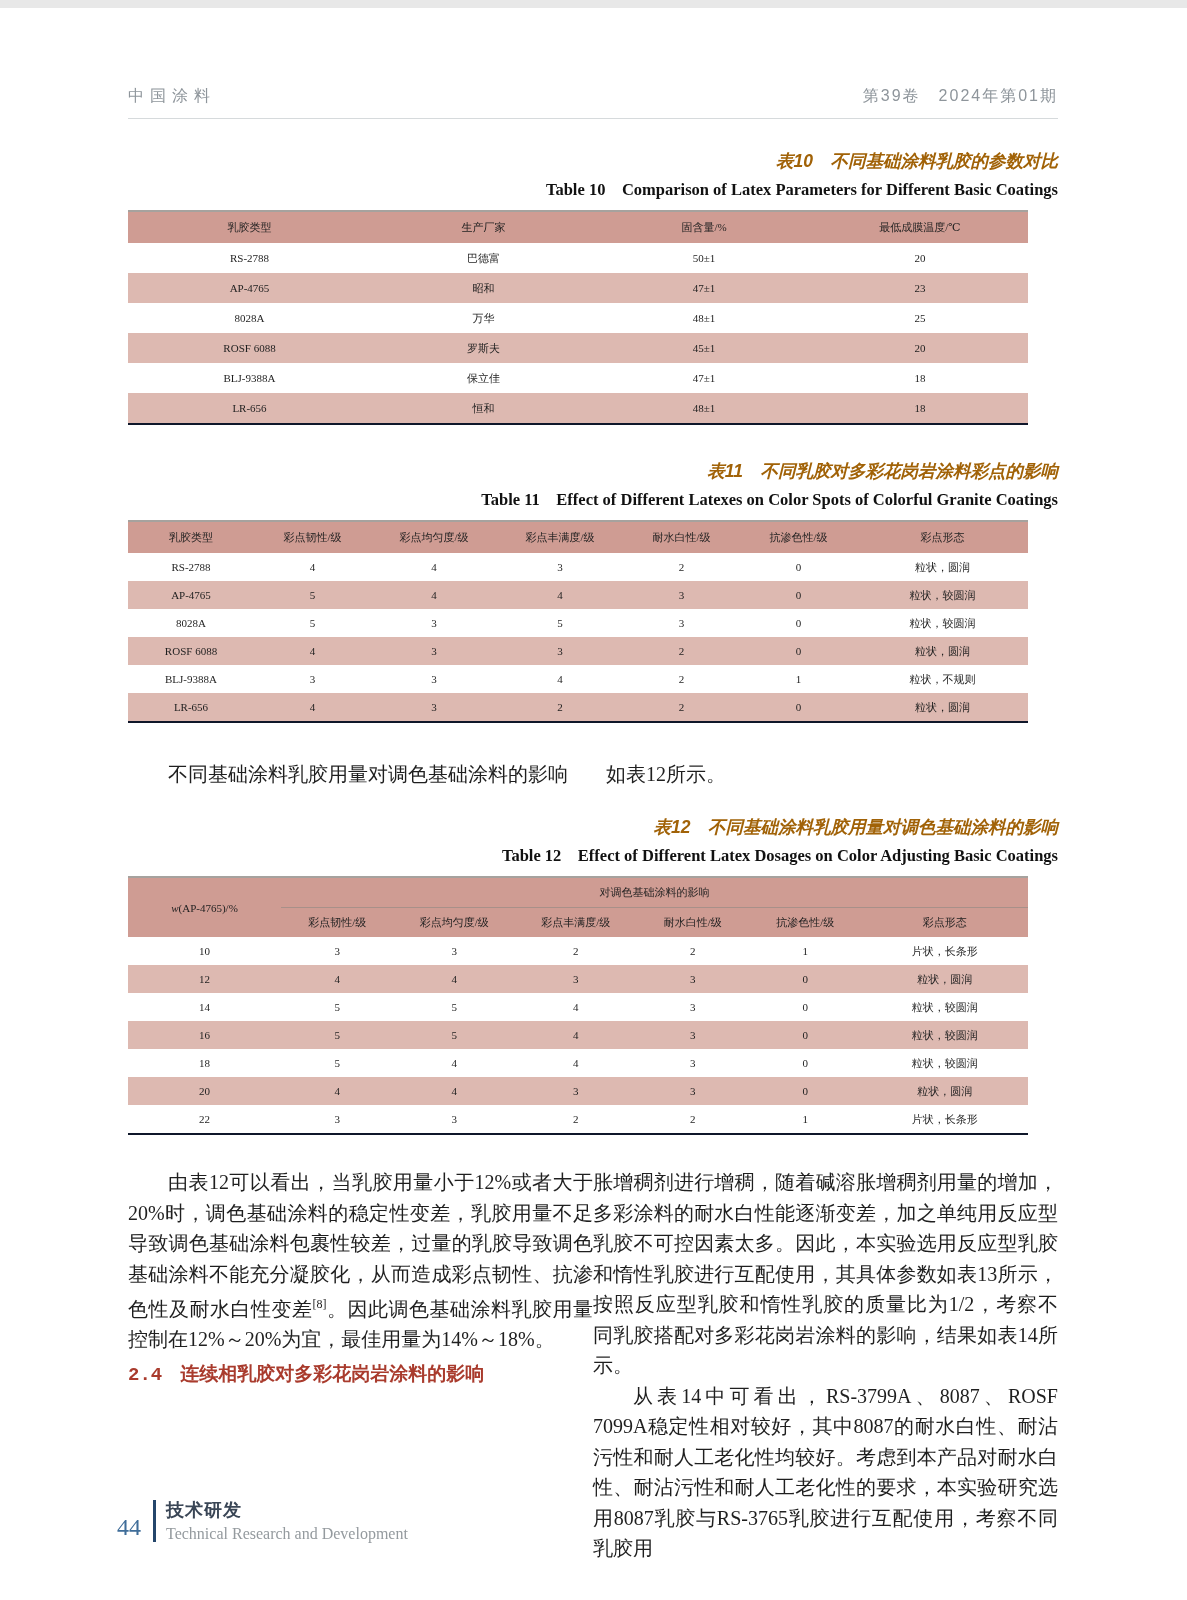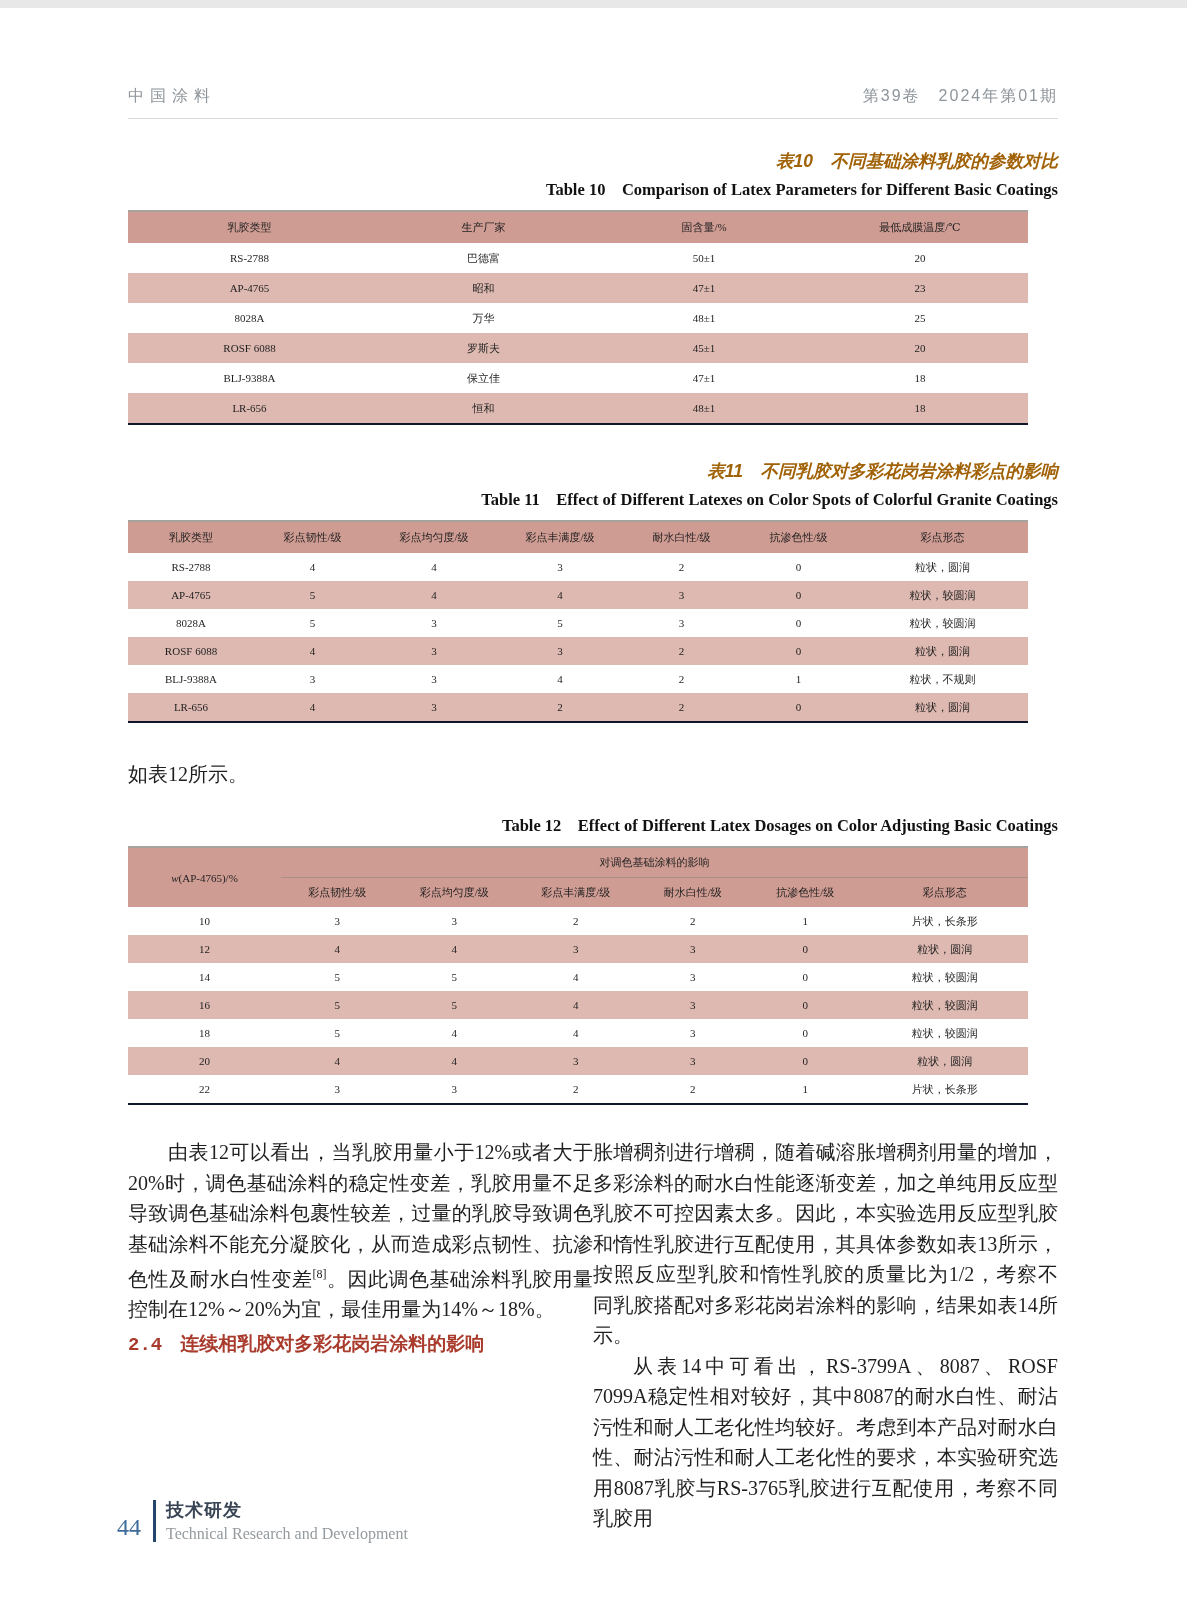--- a/index.html
+++ b/index.html
@@ -235,24 +235,26 @@
             <td>2</td>
             <td>2</td>
             <td>0</td>
             <td>粒状，圆润</td>
           </tr>
         </tbody>
     </table>
   </div>
 
   <div class="midpara">
+    <p class="half indent">不同基础涂料乳胶用量对调色基础涂料的影响</p>
     <p class="half">如表12所示。</p>
   </div>
 
   <div class="tblsec sec12">
+    <div class="ttl-cn">表12　不同基础涂料乳胶用量对调色基础涂料的影响</div>
     <div class="ttl-en">Table 12　Effect of Different Latex Dosages on Color Adjusting Basic Coatings</div>
     <table class="datatbl t12">
       <colgroup>
           <col style="width:17%">
           <col style="width:12.5%">
           <col style="width:13.5%">
           <col style="width:13.5%">
           <col style="width:12.5%">
           <col style="width:12.5%">
           <col style="width:18.5%">

